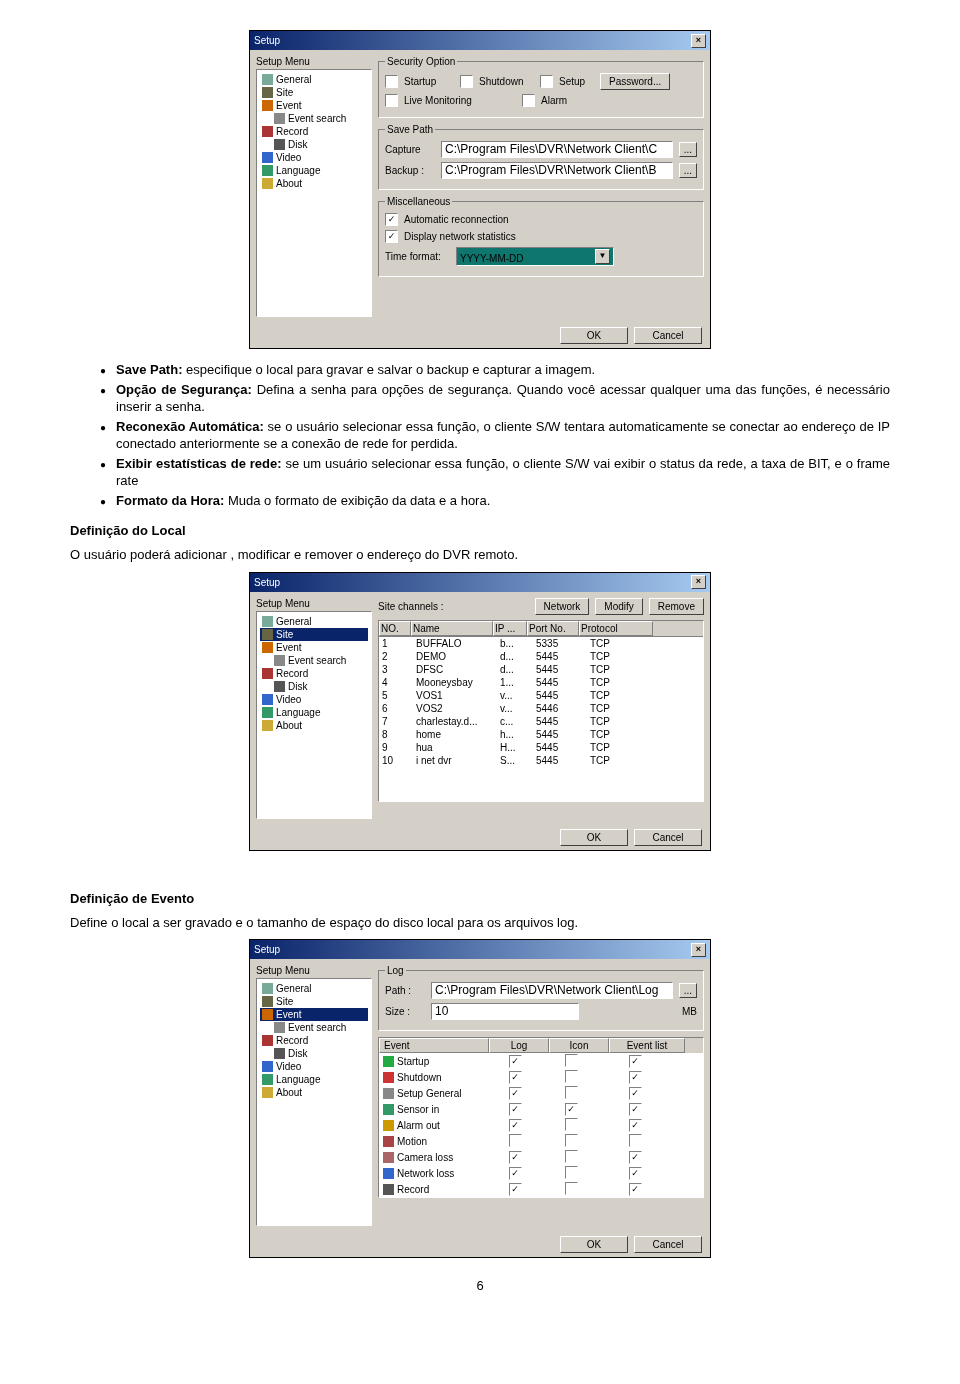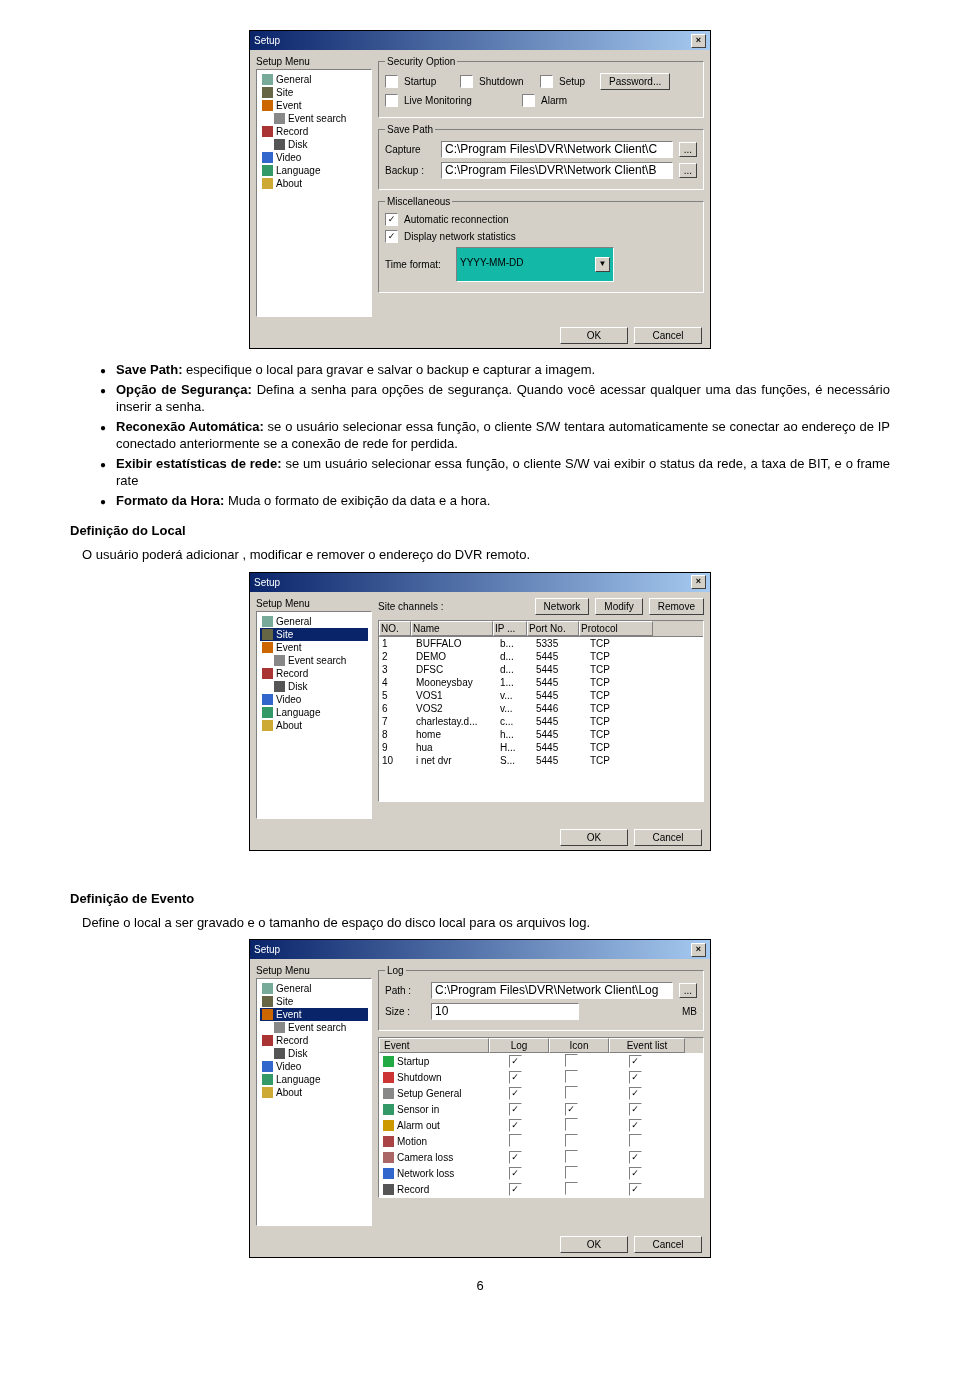--- a/index.html
+++ b/index.html
@@ -15,40 +15,40 @@
 .menu-item{padding:1px 2px;display:flex;align-items:center;gap:3px;cursor:pointer}
 .menu-item .mi-icon{width:11px;height:11px;display:inline-block;flex-shrink:0}
 .content-col{flex:1}
 fieldset{border:1px solid #fff;border-left-color:#808080;border-top-color:#808080;margin:0 0 6px;padding:6px;font-size:10px}
 legend{font-size:10px;padding:0 2px}
 .row{display:flex;align-items:center;gap:6px;margin-bottom:4px}
 .cb{width:11px;height:11px;border:1px solid #808080;border-right-color:#fff;border-bottom-color:#fff;background:#fff;display:inline-flex;align-items:center;justify-content:center;font-size:9px;line-height:1}
 .btn{background:#d4d0c8;border:1px solid #fff;border-right-color:#404040;border-bottom-color:#404040;padding:2px 8px;font-size:10px;cursor:pointer;display:inline-block}
 .tbox{background:#fff;border:1px solid #808080;border-right-color:#fff;border-bottom-color:#fff;padding:1px 3px;font-size:12px;flex:1;height:13px;line-height:13px;overflow:hidden;white-space:nowrap}
 .btns{display:flex;justify-content:flex-end;gap:6px;padding:4px 8px}
-.sel{background:#14b8a6;border:1px solid #808080;border-right-color:#fff;border-bottom-color:#fff;padding:9px 3px;display:flex;justify-content:space-between;align-items:flex-start;width:150px;height:15px}
+.sel{background:#0f766e;border:1px solid #808080;border-right-color:#fff;border-bottom-color:#fff;padding:1px 3px;display:flex;justify-content:space-between;align-items:flex-end;width:150px;height:15px}
 .sel .arrow{background:#d4d0c8;border:1px solid #fff;border-right-color:#404040;border-bottom-color:#404040;width:13px;height:13px;text-align:center;line-height:11px;font-size:8px}
 .table{background:#fff;border:1px solid #808080;border-right-color:#fff;border-bottom-color:#fff;height:200px;overflow:hidden}
 .table-head{display:flex;background:#d4d0c8;border-bottom:1px solid #808080}
 .th{border:1px solid #fff;border-right-color:#808080;border-bottom-color:#808080;padding:1px 1px;font-size:10px}
 .tr{display:flex}
 .td{padding:1px 3px;font-size:10px;white-space:nowrap;overflow:hidden}
 .c0{width:28px}.c1{width:78px}.c2{width:30px}.c3{width:48px}.c4{width:70px}
 .evt-table{background:#fff;border:1px solid #808080;border-right-color:#fff;border-bottom-color:#fff}
 .eh{display:flex;background:#d4d0c8}
 .er{display:flex;align-items:center;height:16px}
 .ec0{width:100px;padding:1px 4px;display:flex;align-items:center;gap:3px;font-size:10px}
 .ec{width:56px;text-align:center}
 .ei{width:11px;height:11px;display:inline-block;flex-shrink:0}
 .bullets{list-style:none;padding:0;margin:10px 0}
 .bullets li{position:relative;padding-left:46px;margin-bottom:2px;text-align:justify;line-height:1.35}
 .bullets li::before{content:"●";position:absolute;left:30px;font-size:10px;top:3px}
 .h{font-weight:bold}
 .sect{margin:14px 0 8px;font-weight:bold}
-.para{margin:8px 12px;text-align:justify;line-height:1.35}
+.para{margin:8px 0;text-align:justify;line-height:1.35}
 .pgnum{text-align:center;margin-top:20px;font-size:13px}
 .sc-row{display:flex;align-items:center;margin-bottom:5px;gap:4px}
 .sc-label{font-size:10px;width:90px}
 .top-btns{display:flex;gap:6px;justify-content:flex-end}
 </style>
 </head>
 <body>
 
 <div class="page">
 

